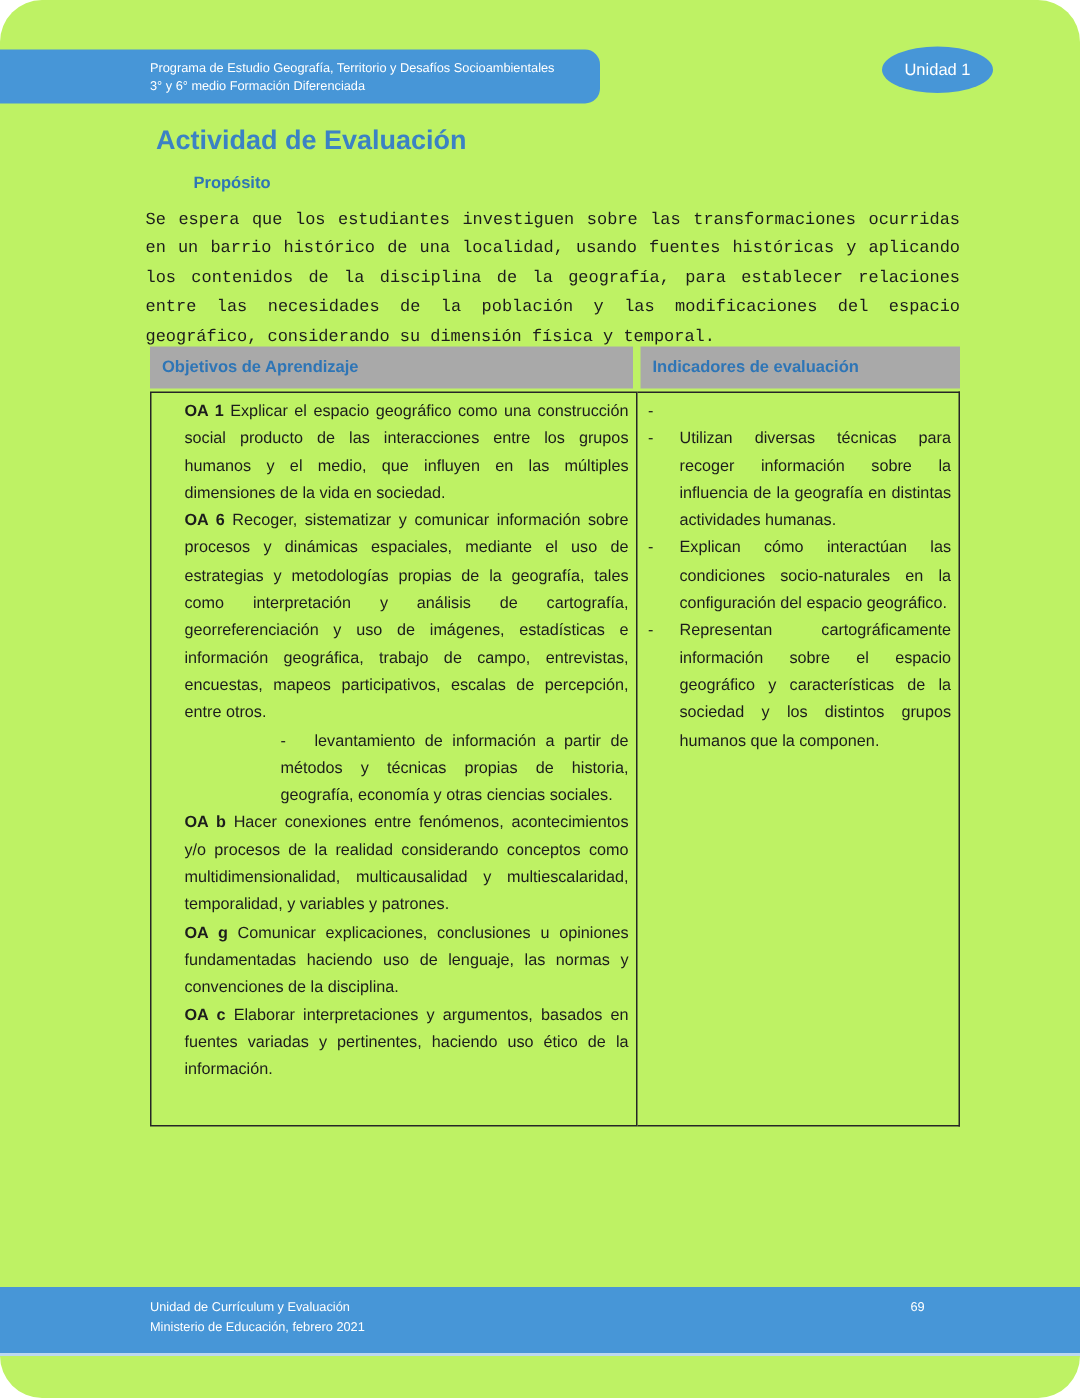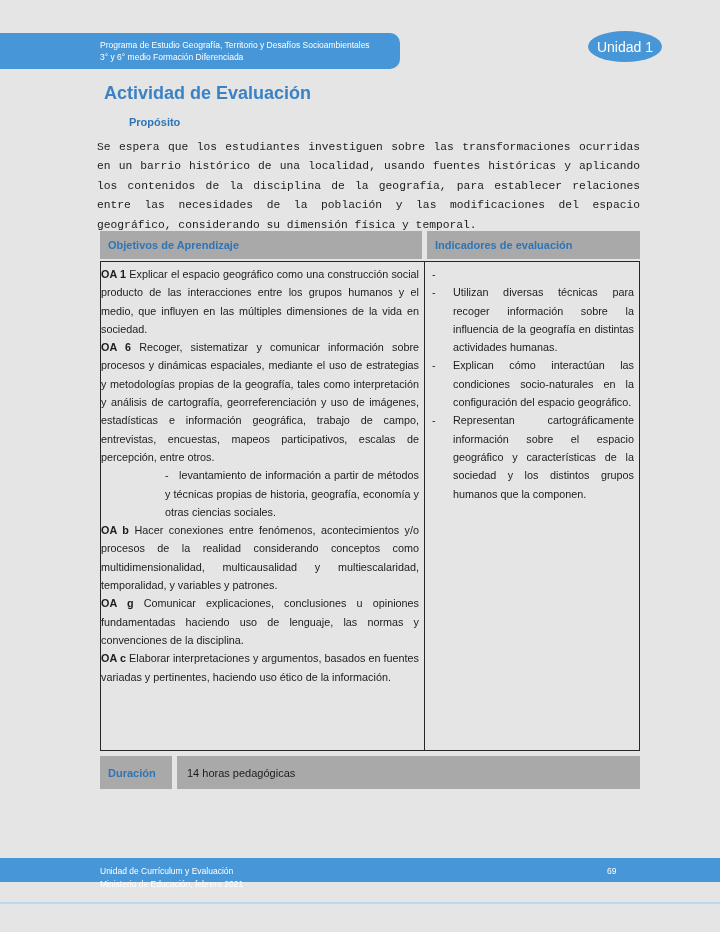--- a/index.html
+++ b/index.html
@@ -1,62 +1,62 @@
 <!DOCTYPE html>
 <html><head>
 <meta charset="utf-8">
 <style>
   html,body { margin:0; padding:0; background:#ffffff; }
   .page {
-    position:relative; width:720px; height:932px; background:#e5e5e5;
-    font-family:"Liberation Sans", sans-serif; color:#1c1c1c; overflow:hidden;
+    position:relative; width:720px; height:932px; background:#bef264;
+    font-family:"Liberation Sans", sans-serif; color:#1c1c1c; overflow:hidden;border-radius:28px;
   }
   
   .header-bar {
     position:absolute; top:33px; left:0; width:400px; height:36px;
     background:#4796d7; border-radius:0 10px 10px 0; color:#ffffff;
     box-sizing:border-box; padding:6px 8px 0 100px;
   }
   .hb-line { font-size:8.5px; line-height:12px; white-space:nowrap; }
   .unit-badge {
     position:absolute; top:31px; left:588px; width:74px; height:31px;
-    background:#4796d7; border-radius:50%; color:#ffffff; font-size:14px;
+    background:#4796d7; border-radius:50%; color:#ffffff; font-size:11px;
     display:flex; align-items:center; justify-content:center;
   }
   
   .title { position:absolute; top:83px; left:104px; margin:0;
     font-size:18px; font-weight:bold; color:#3b82c4; }
   .proposito { position:absolute; top:116px; left:97px; margin:0;
     font-size:11px; font-weight:bold; color:#2e75b6;padding-left:32px; }
   .intro { position:absolute; top:138px; left:97px; width:543px; margin:0;
     font-size:11.3px; line-height:19.4px; text-align:justify;font-family:Liberation Mono, monospace; }
   
   .eval-table { position:absolute; top:231px; left:100px; width:540px; }
   .thead { display:flex; gap:5px; }
   .th { background:#a9a9a9; color:#2e75b6; font-weight:bold; font-size:11px;
     height:28px; display:flex; align-items:center; padding:0 8px; box-sizing:border-box; }
   .th1 { width:322px; }
   .th2 { flex:1; }
   .tbody { display:flex; margin-top:2px; min-height:490px; }
   .td { box-sizing:border-box; font-size:10.8px; line-height:18.3px; text-align:justify; }
-  .td1 { width:325px; border:1px solid #262626; padding:3px 5px 4px 0; }
+  .td1 { width:325px; border:1px solid #262626; padding:3px 5px 4px 22px; }
   .td2 { width:215px; border:1px solid #262626; border-left:none; padding:3px 5px 4px 7px; }
   .oa { margin:0; }
   .oa b { font-weight:bold; }
   .sub-item { margin-left:64px; }
   .ind-item { display:flex; }
   .ind-dash { width:21px; flex:none; }
   .ind-text { flex:1; text-align:justify; }
   .duration-row { display:flex; gap:5px; margin-top:5px; height:33px; }
   .dur-label { width:72px; background:#a9a9a9; color:#2e75b6; font-weight:bold;
     font-size:11px; display:flex; align-items:center; padding-left:8px; box-sizing:border-box; }
   .dur-value { flex:1; background:#a9a9a9; color:#1c1c1c; font-size:11px;
     display:flex; align-items:center; padding-left:10px; box-sizing:border-box; }
   
-  .footer-bar { position:absolute; top:858px; left:0; width:720px; height:24px;
+  .footer-bar { position:absolute; top:858px; left:0; width:720px; height:44px;
     background:#4796d7; color:#ffffff; }
   .footer-text { position:absolute; left:100px; top:7px; }
   .fb-line { font-size:8.5px; line-height:13px; white-space:nowrap; }
   .page-num { position:absolute; left:607px; top:8px; font-size:8.5px; }
   .footer-accent { position:absolute; top:902px; left:0; width:720px; height:2px;
     background:#bcd8ef; }
 </style>
 </head>
 <body>
 
@@ -97,24 +97,20 @@
           <div class="ind-item">
             <span class="ind-dash">-</span>
             <div class="ind-text">Explican cómo interactúan las condiciones socio-naturales en la configuración del espacio geográfico.</div>
           </div>
           <div class="ind-item">
             <span class="ind-dash">-</span>
             <div class="ind-text">Representan cartográficamente información sobre el espacio geográfico y características de la sociedad y los distintos grupos humanos que la componen.</div>
           </div>
         </div>
     </div>
-    <div class="duration-row">
-      <div class="dur-label">Duración</div>
-      <div class="dur-value">14 horas pedagógicas</div>
-    </div>
   </div>
 
   <div class="footer-bar">
     <div class="footer-text">
       <div class="fb-line">Unidad de Currículum y Evaluación</div>
       <div class="fb-line">Ministerio de Educación, febrero 2021</div>
     </div>
     <div class="page-num">69</div>
   </div>
   <div class="footer-accent"></div>

